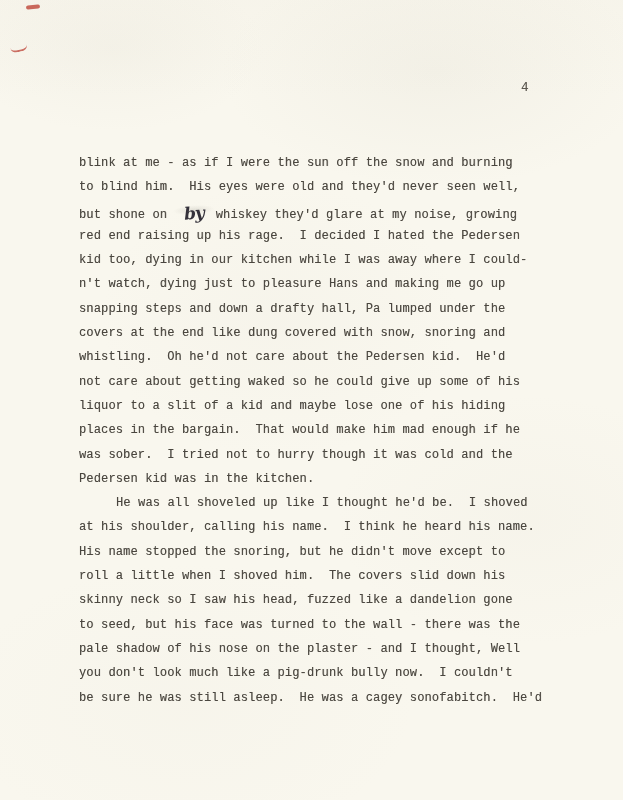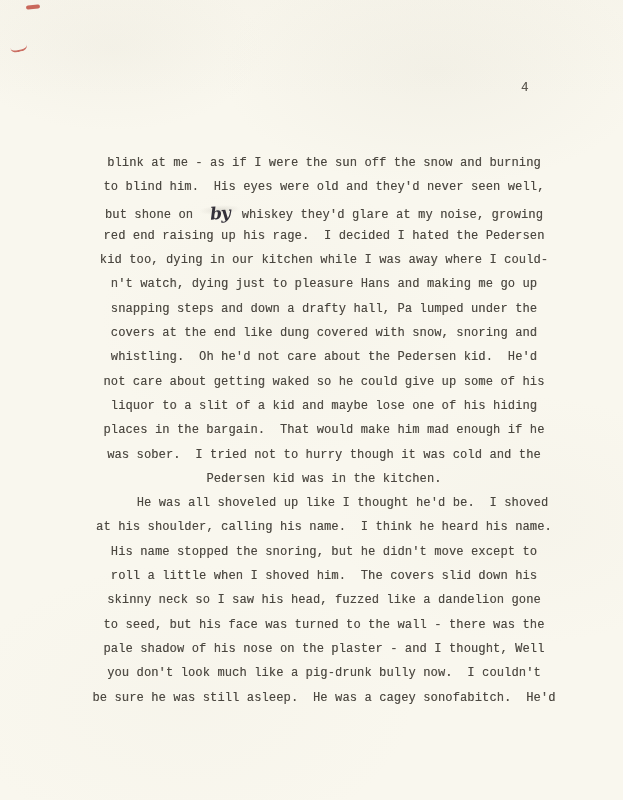--- a/index.html
+++ b/index.html
@@ -37,21 +37,20 @@
   .text-block {
     position: absolute;
     top: 151px; left: 79px;
     width: 490px;
     font-size: 12px;
     line-height: 24.3px;
     letter-spacing: 0.15px;
     white-space: pre;
     color: #4a463f;
     text-shadow: 0.3px 0.3px 0.6px rgba(74,70,63,0.45);
-    text-align: center;
   }
   .line { height: 24.3px; }
   .line.indent { padding-left: 37px; }
   .handwritten {
     font-family: "DejaVu Serif", serif;
     font-style: italic;
     font-weight: bold;
     font-size: 17px;
     letter-spacing: -1px;
     display: inline-block;

